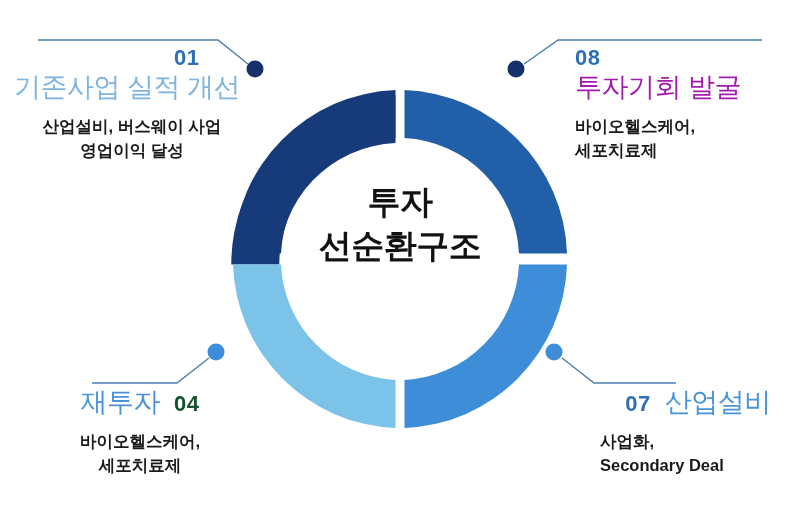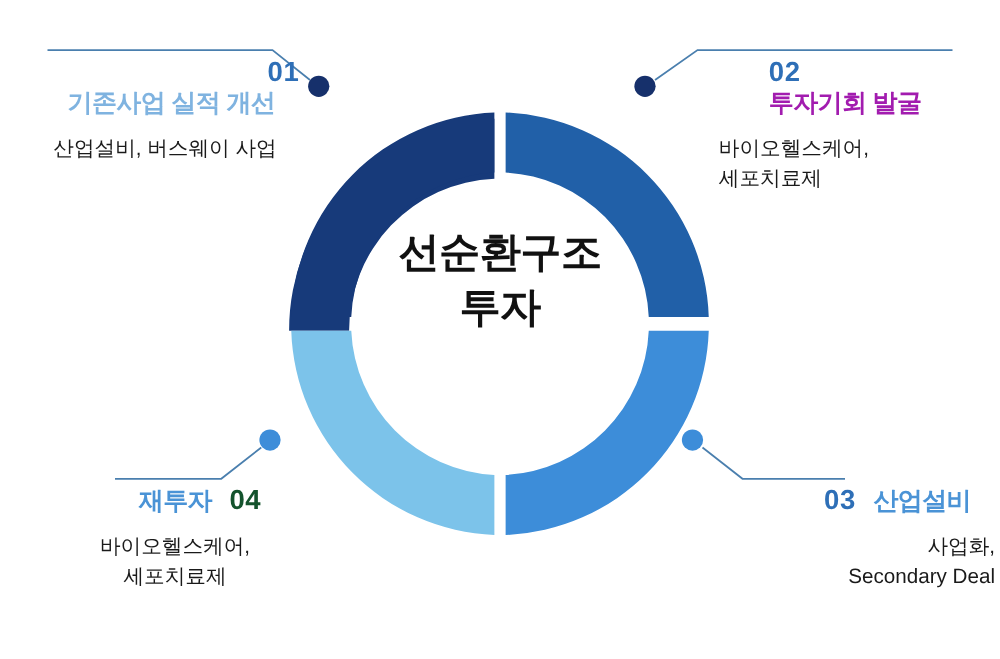--- a/index.html
+++ b/index.html
@@ -52,52 +52,51 @@
   }
 
   
   .block {
     position: absolute;
   }
   .head-row {
     white-space: nowrap;
     font-weight: bold;
     line-height: 1.05;
-    margin-left: 40px;
   }
   .num {
     font-size: 22px;
     font-weight: bold;
     letter-spacing: 0.5px;
   }
   .title {
-    font-size: 20px;
-    font-weight: bold;
+    font-size: 27px;
+    font-weight: normal;
     letter-spacing: -0.5px;
   }
   .desc {
     margin-top: 14px;
     font-size: 16.5px;
-    font-weight: normal;
+    font-weight: bold;
     color: #1a1a1a;
     line-height: 1.45;
     white-space: nowrap;
   }
 
   
   .q1 { left: 14px;  top: 46px;  text-align: left; width: 250px; }
   .q1 .num  { display: block; margin-left: 160px; margin-bottom: 4px; }
   .q1 .desc { text-align: center; margin-left: 0; width: 236px; }
 
   .q2 { left: 575px; top: 46px;  text-align: left; width: 225px; }
   .q2 .num  { display: block; margin-bottom: 4px; }
   .q2 .desc { text-align: left; }
 
   .q3 { left: 600px; top: 388px; text-align: center; width: 196px; }
-  .q3 .desc { text-align: right; }
+  .q3 .desc { text-align: left; }
 
   .q4 { left: 30px;  top: 388px; text-align: center; width: 220px; }
   .q4 .desc { text-align: center; }
 
   .gap { display: inline-block; width: 14px; }
 </style>
 </head>
 <body>
 
 <div id="canvas">
@@ -136,48 +135,49 @@
              L 206.5 323
              A 121 121 0 0 0 321 207.5 Z" fill="#3d8dd9"></path>
 
     <path d="M 197.5 371
              A 169 169 0 0 1 35 207.5
              L 83 207.5
              A 121 121 0 0 0 197.5 323 Z" fill="#7cc3ea"></path>
   </svg>
 
   <div class="center-label">
+    <div>투자</div>
     <div>선순환구조</div>
-    <div>투자</div>
   </div>
 
   <div class="block q1">
     <div class="head-row">
       <span class="num" style="color: rgb(46, 111, 183);">01</span>
       <span class="title" style="color: rgb(127, 179, 224);">기존사업 실적 개선</span>
     </div>
     <div class="desc">
       <div>산업설비, 버스웨이 사업</div>
+      <div>영업이익 달성</div>
     </div>
   </div>
 
   <div class="block q2">
     <div class="head-row">
-      <span class="num" style="color: rgb(46, 111, 183);">02</span>
+      <span class="num" style="color: rgb(46, 111, 183);">08</span>
       <span class="title" style="color: #a21caf;">투자기회 발굴</span>
     </div>
     <div class="desc">
       <div>바이오헬스케어,</div>
       <div>세포치료제</div>
     </div>
   </div>
 
   <div class="block q3">
     <div class="head-row">
-      <span class="num" style="color: rgb(46, 111, 183);">03</span><span class="gap"></span><span class="title" style="color: rgb(74, 147, 214);">산업설비</span>
+      <span class="num" style="color: rgb(46, 111, 183);">07</span><span class="gap"></span><span class="title" style="color: rgb(74, 147, 214);">산업설비</span>
     </div>
     <div class="desc">
       <div>사업화,</div>
       <div>Secondary Deal</div>
     </div>
   </div>
 
   <div class="block q4">
     <div class="head-row">
       <span class="title" style="color: rgb(74, 147, 214); text-align: center;">재투자</span><span class="gap"></span><span class="num" style="color: #14532d;">04</span>

